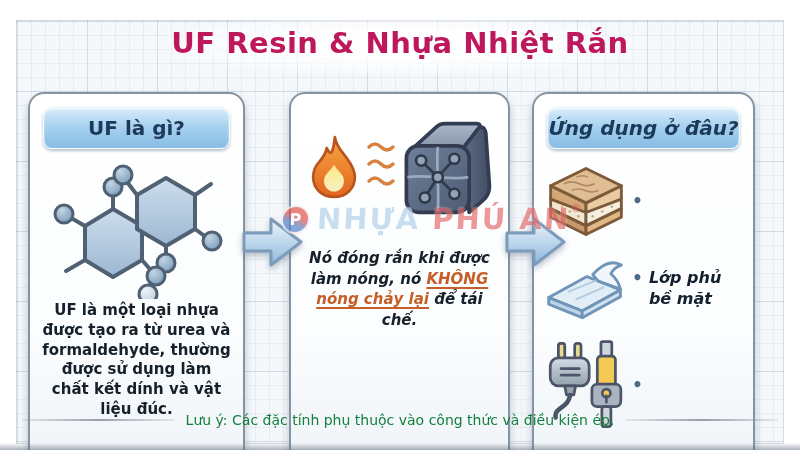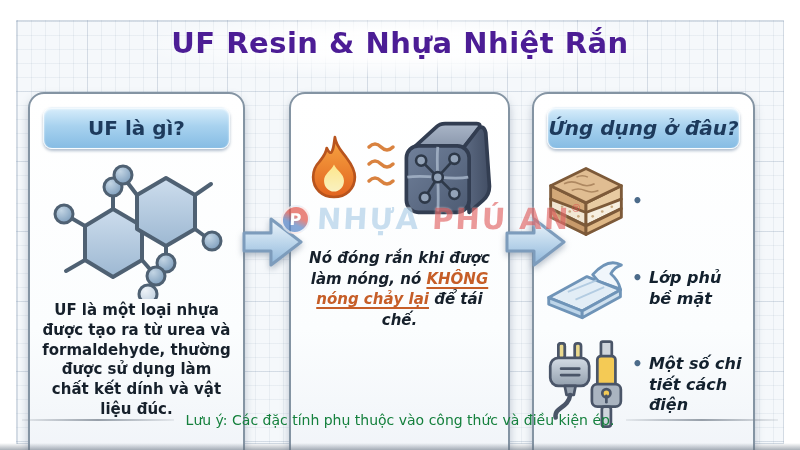--- a/index.html
+++ b/index.html
@@ -22,21 +22,21 @@
   .bottom-shade{
     position:absolute;left:0;right:0;bottom:0;height:7px;
     background:linear-gradient(180deg, rgba(255,255,255,0), rgba(100,112,126,0.55));
   }
   .title-glow{
     position:absolute;left:150px;top:14px;width:500px;height:62px;
     background:radial-gradient(ellipse at center, rgba(255,255,255,0.95) 30%, rgba(255,255,255,0) 75%);
   }
   .main-title{
     position:absolute;top:26px;left:0;right:0;text-align:center;
-    font-size:29px;font-weight:bold;color:#4c1d95;letter-spacing:0.5px;
+    font-size:29px;font-weight:bold;color:#be185d;letter-spacing:0.5px;
   }
   .panel{
     position:absolute;top:92px;height:395px;box-sizing:border-box;
     background:linear-gradient(180deg,#ffffff 0%,#fbfdfe 60%,#eef2f7 100%);
     border:2px solid #8494a3;border-radius:16px;
     box-shadow:0 5px 9px rgba(80,100,125,0.35);
   }
   .panel-1{left:28px;width:217px;}
   .panel-2{left:289px;width:221px;}
   .panel-3{left:532px;width:223px;font-style:italic;}
@@ -293,21 +293,20 @@
             <rect x="60" y="20" width="20" height="34" rx="4" fill="#f4ca55"></rect>
             <rect x="54" y="51" width="32" height="25" rx="6" fill="#aab4c0"></rect>
             <circle cx="70" cy="61" r="4.5" fill="#f4ca55"></circle>
             <line x1="70" y1="64" x2="70" y2="71"></line>
             <rect x="65" y="76" width="10" height="22" rx="3" fill="#cfd5dc"></rect>
           </g>
         </svg>
       </div>
       <div class="app-label">
         <span class="bullet">•</span>
-        <span>Một số chi tiết cách điện</span>
       </div>
     </div>
 
   </div>
 </div>
 
 <svg class="arrow arrow-1" viewBox="0 0 64 58">
   <defs>
     <linearGradient id="ar1" x1="0" y1="0" x2="0" y2="1">
       <stop offset="0" stop-color="#eef5fb"></stop>

